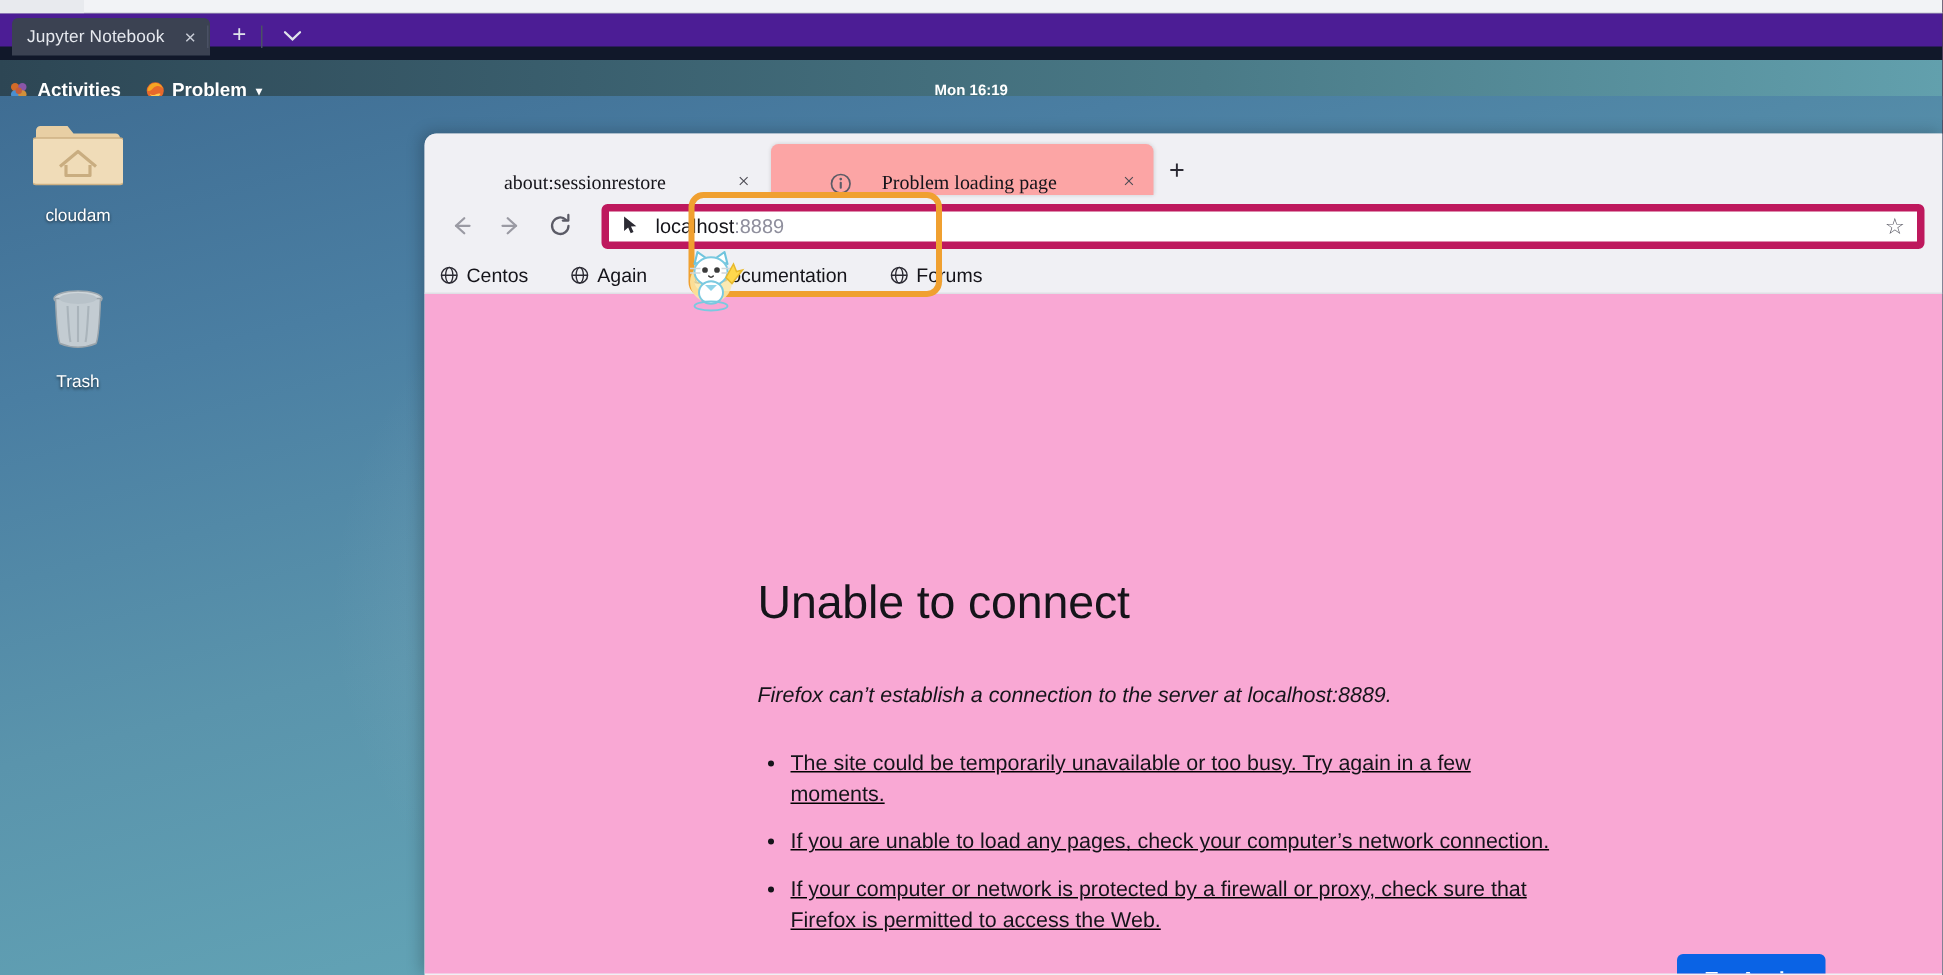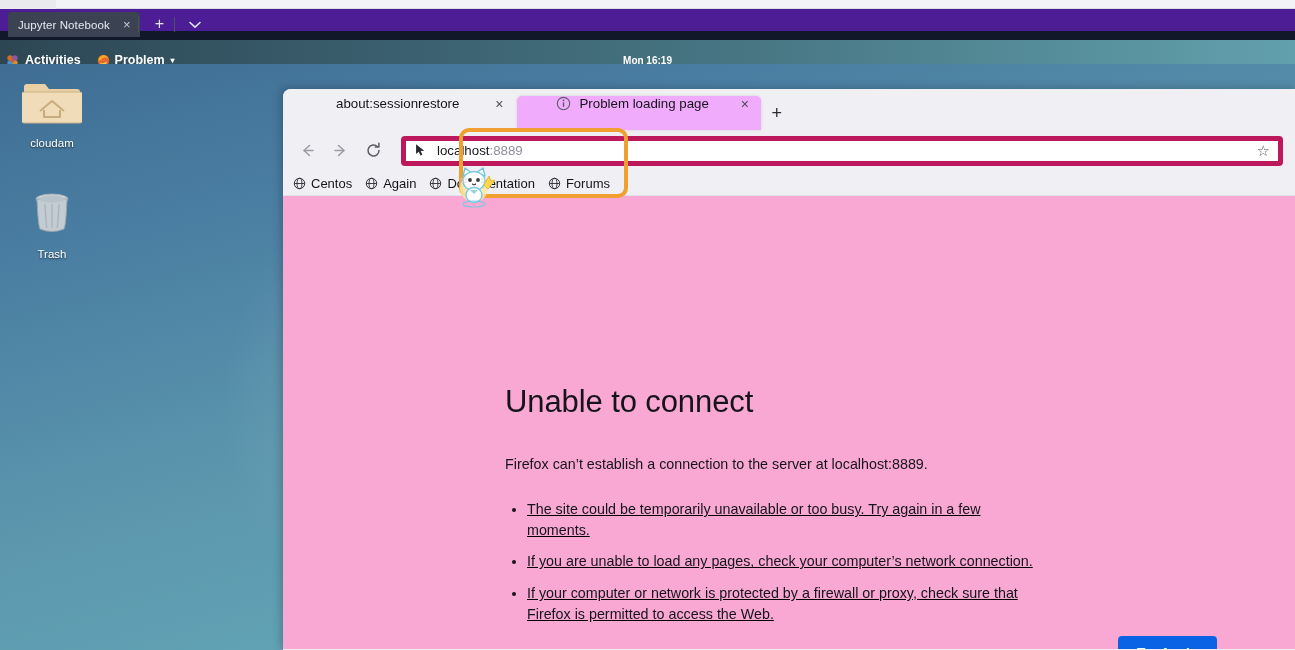--- a/index.html
+++ b/index.html
@@ -108,28 +108,28 @@
     background: #f0f0f4;
     border-radius: 8px 0 0 0;
     overflow: hidden;
     box-shadow: -2px -1px 10px rgba(0,0,0,.22);
   }
   .ff-tabstrip {
     position: relative; height: 41px; background: #f0f0f4;
     display: flex; align-items: flex-end; padding-left: 9px;
   }
   .ff-tab {
-    height: 34px; display: flex; align-items: flex-start;
-    padding: 0 8px 0 14px; gap: 8px;
+    height: 34px; display: flex; align-items: flex-end;
+    padding: 0 8px 0 14px; gap: 20px;
     border-radius: 5px 5px 0 0; margin-right: 2px;
     font-size: 13.3px; color: #15141a;
-    white-space: nowrap; cursor: pointer;
+    white-space: nowrap; cursor: pointer; font-family: Liberation Serif, serif;
   }
   .ff-tab.inactive { background: transparent; }
-  .ff-tab.active { background: #f0abfc; box-shadow: 0 0 3px rgba(0,0,0,.14); padding-left: 39px; }
+  .ff-tab.active { background: #fca5a5; box-shadow: 0 0 3px rgba(0,0,0,.14); padding-left: 39px; }
   .ff-tab-close { color: #4c4b53; font-size: 14px; width: 16px; text-align: center; }
   .ff-tab-icon { width: 15px; height: 15px; display:block; }
   .ff-newtab {
     width: 28px; height: 30px; margin-bottom: 2px;
     color: #2b2a33; font-size: 18px; line-height: 30px; text-align: center;
     cursor: pointer;
   }
 
   .ff-navbar {
     height: 41px; background: #f0f0f4;
@@ -146,40 +146,40 @@
     background: #ffffff; border: 5px solid #be185d; border-radius: 4px;
     display: flex; align-items: center; padding: 0 8px; gap: 8px;
     font-size: 13.3px; cursor: text;
   }
   .url-host { color: #15141a; }
   .url-port { color: #8f8f9d; }
   .url-star { color: #5b5b66; font-size: 15px; margin-left: auto; cursor: pointer; }
 
   .ff-bookmarks {
     height: 25px; background: #f0f0f4;
-    display: flex; align-items: center; padding-left: 10px; gap: 13px;
+    display: flex; align-items: center; padding-left: 10px; gap: 28px;
     border-bottom: 1px solid #e0e0e6;
   }
   .bm {
     display: flex; align-items: center; gap: 5px;
     font-size: 13px; color: #15141a; cursor: pointer; white-space: nowrap;
   }
   .bm-globe { width: 13px; height: 13px; display:block; }
 
   
   .ff-content {
     position: relative; background: #f9a8d4;
     height: 453px; overflow: hidden;
   }
   .errpage { padding: 188px 0 0 222px; max-width: 760px; }
   .err-title {
     font-size: 31px; font-weight: normal; color: #15141a;
     letter-spacing: -.1px; margin-bottom: 36px;
   }
-  .err-lead { font-size: 14.3px; color: #15141a; margin-bottom: 27px; }
+  .err-lead { font-size: 14.3px; color: #15141a; margin-bottom: 27px; font-style: italic; }
   .err-list { list-style: disc; padding-left: 22px; text-decoration: underline; }
   .err-list li {
     font-size: 14.3px; color: #15141a; line-height: 1.45;
     margin-bottom: 11px; max-width: 712px;
   }
   .err-actions { margin-top: 11px; width: 712px; display: flex; justify-content: flex-end; }
   .btn-try {
     background: #0a63e5; color: #ffffff; border: none;
     font-family: inherit; font-size: 13.5px; font-weight: bold;
     padding: 9px 19px; border-radius: 4px; cursor: pointer;

